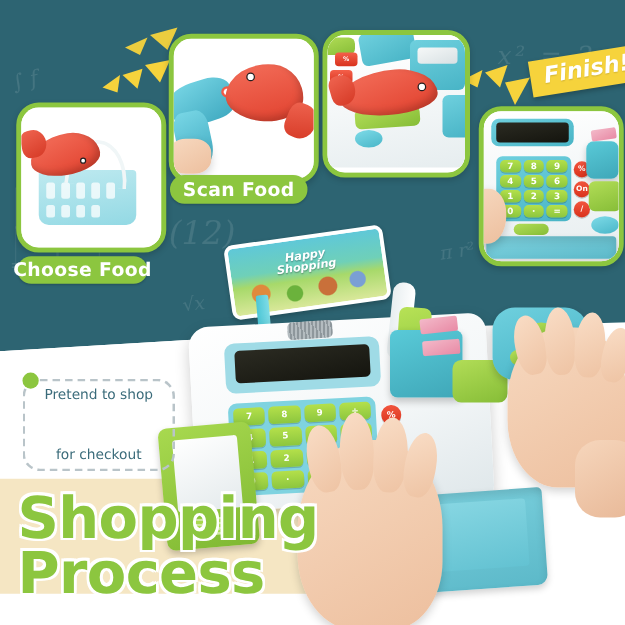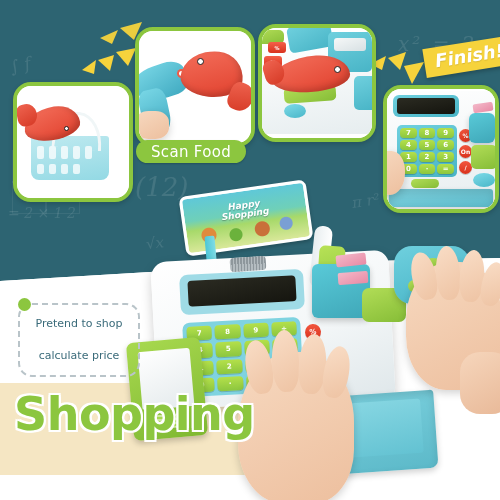--- a/index.html
+++ b/index.html
@@ -68,21 +68,21 @@
     background:#ffffff;
     overflow:hidden;
   }
 
   
   .pill{
     position:absolute;
     background:#8cc63f;
     color:#ffffff;
     border-radius:20px;
-    font-weight:normal;
+    font-weight:bold;
     font-size:15px;
     letter-spacing:.3px;
     display:flex;align-items:center;justify-content:center;
     padding:3px 12px;
     white-space:nowrap;
     box-shadow:0 1px 2px rgba(0,0,0,.2);
   }
 
   
   .chev{position:absolute;}
@@ -417,20 +417,21 @@
       <div class="basket-slot" style="left:32px;top:78px;width:7px;height:10px;"></div>
       <div class="basket-slot" style="left:44px;top:78px;width:7px;height:10px;"></div>
       <div class="basket-slot" style="left:56px;top:78px;width:7px;height:10px;"></div>
       <div class="basket-handle" style="left:36px;top:26px;width:44px;height:34px;transform:rotate(6deg);"></div>
 
       <div class="fish" style="left:7px;top:21px;width:56px;height:33px;transform:rotate(-9deg);"></div>
       <div class="fish-tail" style="left:0px;top:18px;width:20px;height:22px;transform:rotate(-12deg);"></div>
       <div class="fish-eye" style="left:47px;top:40px;"></div>
     </div>
   </div>
+  <div class="pill" style="left:14px;top:205px;width:104px;height:22px;box-sizing:border-box;">Choose Food</div>
 
   <div class="panel" style="left:135px;top:27px;width:112px;height:112px;">
     <div class="panel-inner">
 
       <div class="scanner-gun" style="left:-6px;top:34px;width:54px;height:34px;transform:rotate(-18deg);"></div>
       <div class="scanner-gun" style="left:2px;top:58px;width:28px;height:46px;border-radius:30% 30% 40% 40%;transform:rotate(-12deg);"></div>
       <div class="hand" style="left:-4px;top:80px;width:34px;height:28px;border-radius:40%;"></div>
       <div class="gun-beam" style="left:42px;top:42px;width:22px;height:7px;transform:rotate(-6deg);"></div>
       <div style="position:absolute;left:38px;top:38px;width:9px;height:9px;border-radius:50%;background:radial-gradient(circle,#ffffff 0 2px,#f05a46 3px 5px);"></div>
 
@@ -568,22 +569,24 @@
   <div class="finger" style="left:412px;top:252px;width:24px;height:48px;transform:rotate(-12deg);"></div>
   <div class="finger" style="left:436px;top:246px;width:24px;height:54px;transform:rotate(-4deg);"></div>
   <div class="finger" style="left:460px;top:250px;width:24px;height:52px;transform:rotate(5deg);"></div>
   <div class="finger" style="left:482px;top:262px;width:22px;height:44px;transform:rotate(12deg);"></div>
   <div style="position:absolute;left:460px;top:352px;width:52px;height:62px;background:linear-gradient(150deg,#f6d6bc,#e8b897);border-radius:20px;"></div>
 
   <div class="callout" style="left:18px;top:303px;width:122px;height:74px;">
     <div>
       <span>Pretend to shop</span><br>
       <br>
-      <span>calculate price</span><br>
+      <br>
+      <span>for checkout</span>
     </div>
   </div>
   <div class="callout-dot" style="left:18px;top:298px;"></div>
 
   <div class="heading" style="left:14px;top:392px;">
     <div>Shopping</div>
+    <div>Process</div>
   </div>
 
 </div>
 
 </body></html>

